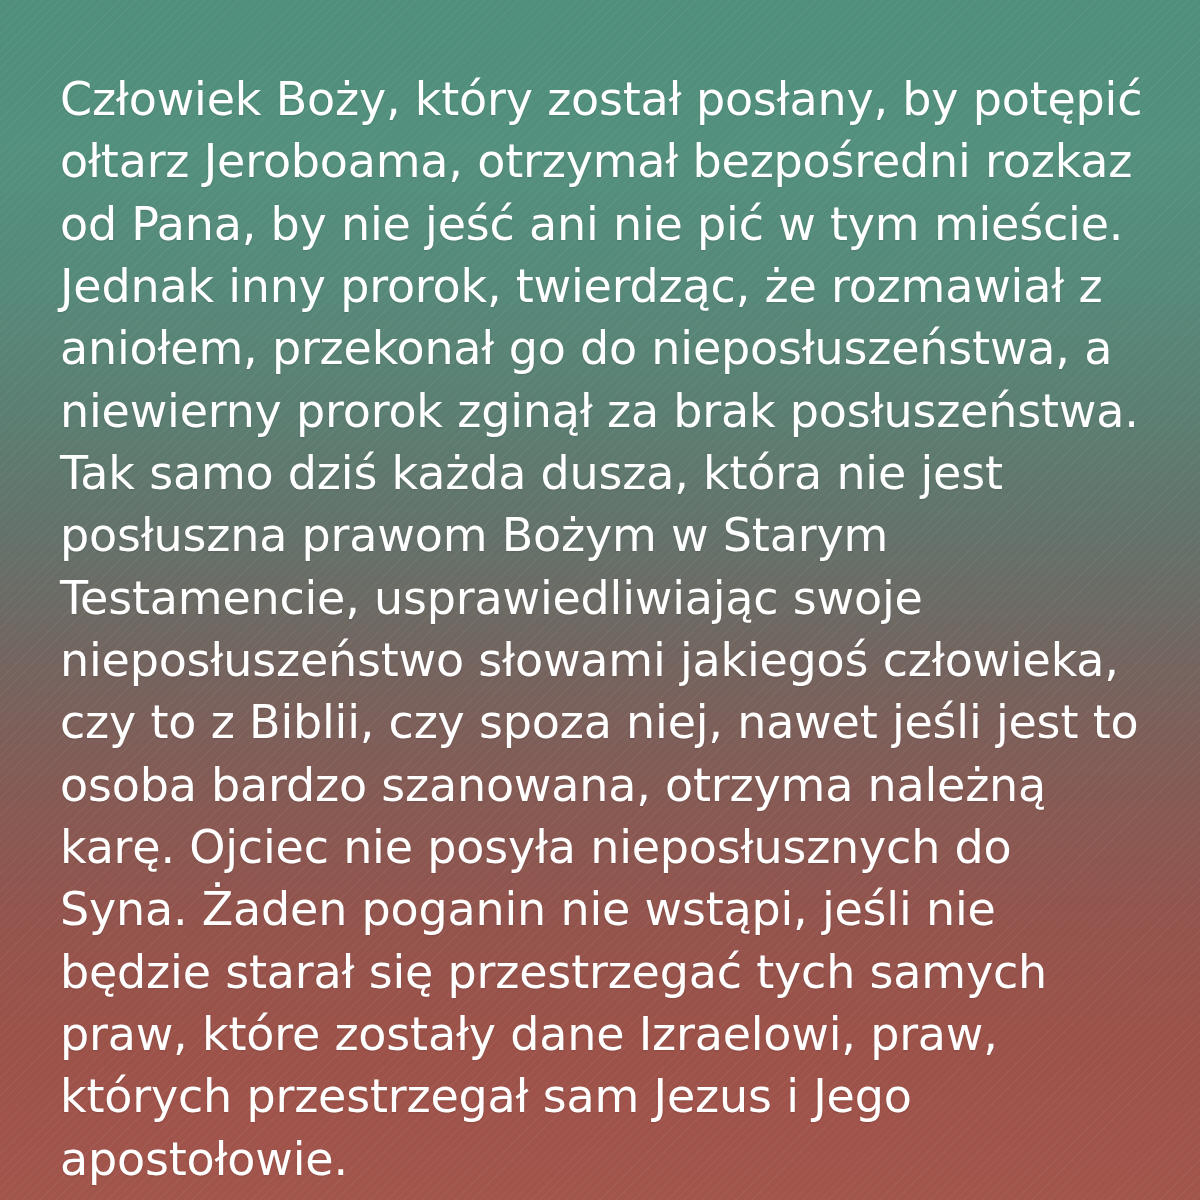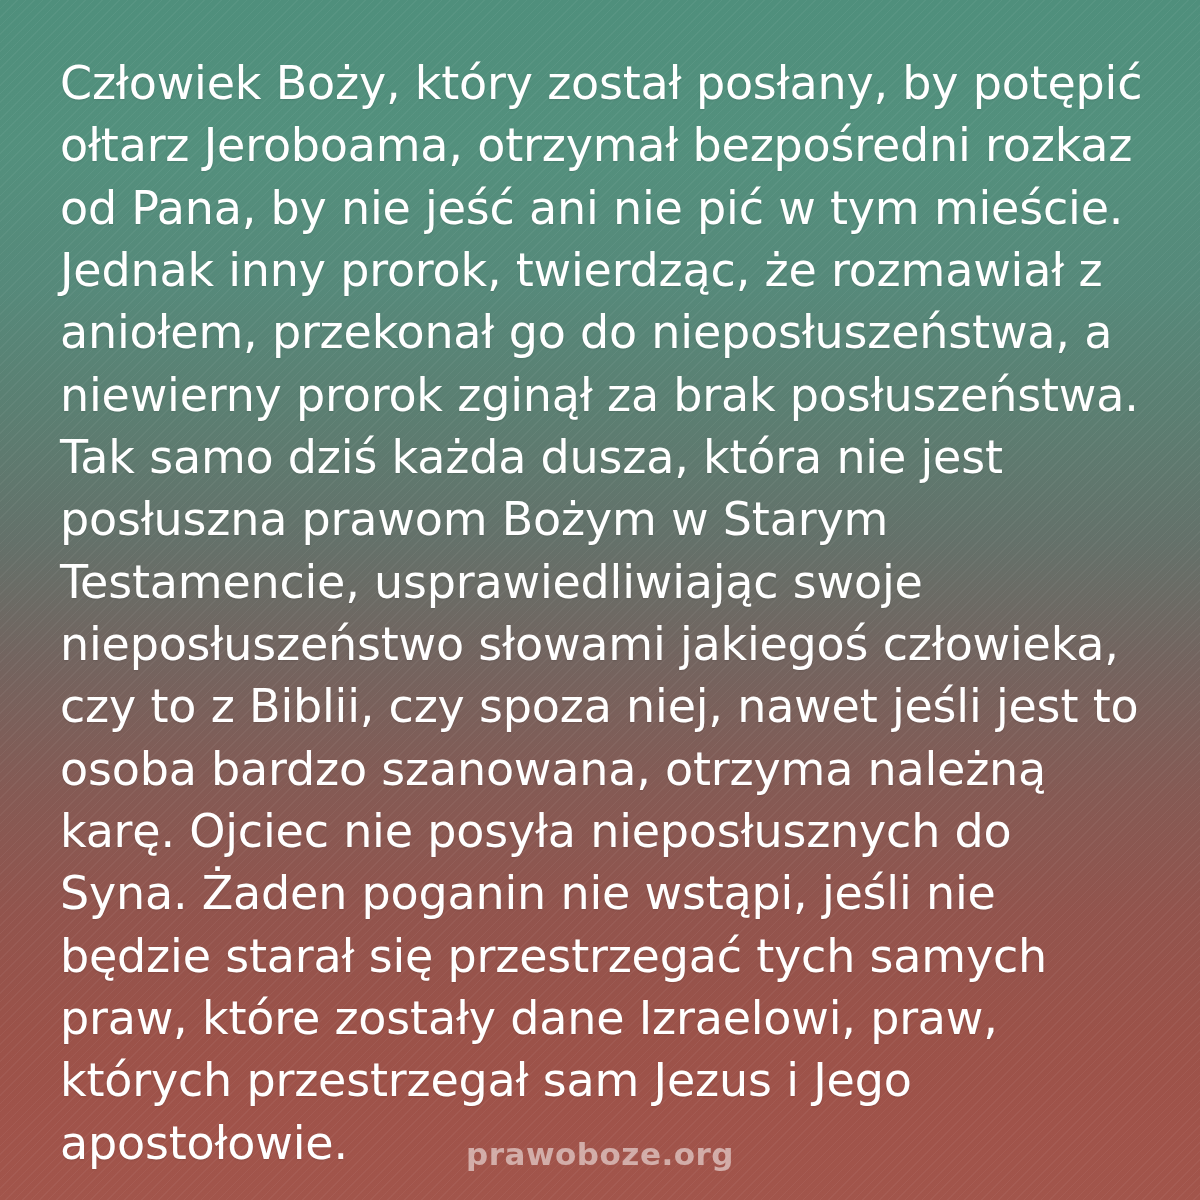--- a/index.html
+++ b/index.html
@@ -34,21 +34,21 @@
         135deg,
         rgba(255,255,255,0.045) 0px,
         rgba(255,255,255,0.045) 1px,
         rgba(0,0,0,0.0) 1px,
         rgba(0,0,0,0.0) 6px);
     pointer-events: none;
   }
   .quote {
     position: absolute;
     left: 60px;
-    top: 52px;
+    top: 68px;
     width: 1090px;
     color: #ffffff;
     font-size: 46px;
     line-height: 1.355;
     font-weight: 400;
     letter-spacing: -0.2px;
     text-shadow: 0 1px 2px rgba(0,0,0,0.12);
     z-index: 2;
   }
   .watermark {
@@ -62,14 +62,13 @@
     font-weight: 700;
     letter-spacing: 0.5px;
     z-index: 2;
   }
 </style>
 </head>
 <body>
 
 <div class="card">
   <div class="quote">Człowiek Boży, który został posłany, by potępić ołtarz Jeroboama, otrzymał bezpośredni rozkaz od Pana, by nie jeść ani nie pić w tym mieście. Jednak inny prorok, twierdząc, że rozmawiał z aniołem, przekonał go do nieposłuszeństwa, a niewierny prorok zginął za brak posłuszeństwa. Tak samo dziś każda dusza, która nie jest posłuszna prawom Bożym w Starym Testamencie, usprawiedliwiając swoje nieposłuszeństwo słowami jakiegoś człowieka, czy to z Biblii, czy spoza niej, nawet jeśli jest to osoba bardzo szanowana, otrzyma należną karę. Ojciec nie posyła nieposłusznych do Syna. Żaden poganin nie wstąpi, jeśli nie będzie starał się przestrzegać tych samych praw, które zostały dane Izraelowi, praw, których przestrzegał sam Jezus i Jego apostołowie.</div>
-  <div class="watermark">prawoboze.org</div>
 </div>
 
 </body></html>

